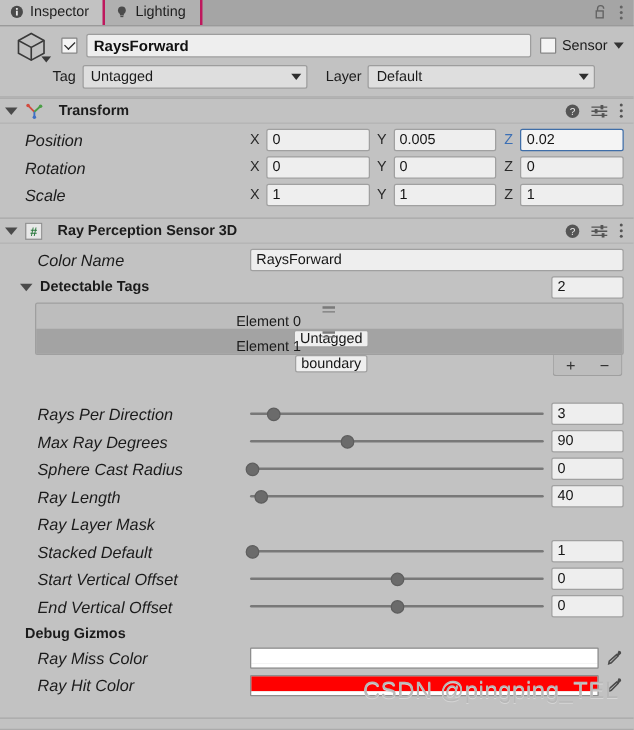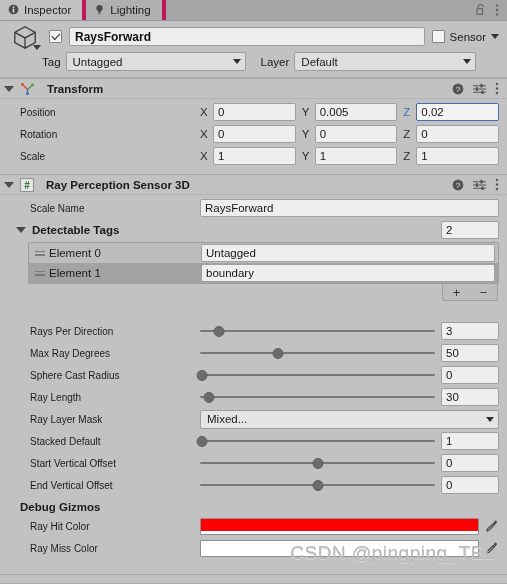--- a/index.html
+++ b/index.html
@@ -28,21 +28,21 @@
   }
   .tab {
     height: 21px;
     display: flex;
     align-items: center;
     gap: 5px;
     padding: 0 11px 0 8px;
     font-size: 11.5px;
     color: #1d1d1d;
     cursor: default;
-    border-right: 4px solid #be185d;
+    border-right: 2px solid #be185d;
   }
   .tab.active { background: #c2c2c2; }
   .tab.inactive { background: #b0b0b0; }
   .tabbar .spacer { flex: 1; }
   .tabtools {
     display: flex; align-items: center; gap: 9px;
     padding: 0 8px 0 0; height: 21px;
   }
 
   .ico { display: inline-block; line-height: 0; }
@@ -107,21 +107,21 @@
     border-right: 5px solid transparent;
     border-top: 6px solid #4a4a4a;
     flex: none; cursor: default;
   }
   .comp-title { font-weight: bold; font-size: 11.5px; margin-left: 12px; }
   .comp-tools { margin-left: auto; display: flex; align-items: center; gap: 9px; }
 
   .body { padding: 3px 8px 6px 8px; }
 
   .row { display: flex; align-items: center; height: 20px; margin-bottom: 2px; }
-  .row-label { width: 192px; font-size: 10px; color: #1b1b1b; padding-left: 12px; }
+  .row-label { width: 192px; font-size: 13px; color: #1b1b1b; padding-left: 12px; font-style: italic; }
   .row-label.indent2 { padding-left: 22px; }
 
   .field {
     height: 18px; background: #eeeeee;
     border: 1px solid #a0a0a0; border-radius: 2px;
     display: flex; align-items: center; padding: 0 4px;
     font-size: 11.5px; color: #151515; cursor: text;
   }
   .field.focused { border: 1.6px solid #3f6ea8; background: #f4f4f4; }
 
@@ -145,20 +145,21 @@
 
   
   .list-box {
     margin: 1px 0 0 20px;
     border: 1px solid #9f9f9f; border-radius: 2px;
     background: #bdbdbd;
   }
   .list-row {
     display: flex; align-items: center; height: 20px;
     padding: 0 3px 0 6px;
+    flex-direction: column;
   }
   .list-row.sel { background: #a3a3a3; }
   .drag-handle { width: 14px; display:flex; align-items:center; }
   .drag-handle .bars { width: 10px; }
   .drag-handle .bars i { display:block; height: 1.5px; background: #7a7a7a; margin: 2px 0; }
   .elem-label { width: 152px; font-size: 11.5px; }
   .list-row .field { flex: 1; background: #efefef; }
 
   .list-footer { display: flex; justify-content: flex-end; margin: 0 0 0 20px; }
   .pm-box {
@@ -430,21 +431,21 @@
               <circle cx="2" cy="6.5" r="1.2" fill="#555"></circle>
               <circle cx="2" cy="11" r="1.2" fill="#555"></circle>
             </svg>
         </span>
       </span>
     </div>
 
     <div class="body">
 
       <div class="row">
-        <span class="row-label indent2">Scale Name</span>
+        <span class="row-label indent2">Color Name</span>
         <div class="field" style="flex:1">
           <span>RaysForward</span>
         </div>
       </div>
 
       <div class="row">
         <span class="foldout" style="margin-left:8px;border-top-color:#4a4a4a"></span>
         <span style="font-weight:bold;font-size:11.5px;flex:1">Detectable Tags</span>
         <div class="field num-field">
           <span>2</span>
@@ -495,21 +496,21 @@
           </div>
       </div>
 
       <div class="row">
         <span class="row-label indent2">Max Ray Degrees</span>
         <div class="slider">
             <span class="track"></span>
             <span class="knob" style="left:33%"></span>
           </div>
         <div class="field num-field">
-            <span>50</span>
+            <span>90</span>
           </div>
       </div>
 
       <div class="row">
         <span class="row-label indent2">Sphere Cast Radius</span>
         <div class="slider">
             <span class="track"></span>
             <span class="knob" style="left:1%"></span>
           </div>
         <div class="field num-field">
@@ -517,30 +518,26 @@
           </div>
       </div>
 
       <div class="row">
         <span class="row-label indent2">Ray Length</span>
         <div class="slider">
             <span class="track"></span>
             <span class="knob" style="left:4%"></span>
           </div>
         <div class="field num-field">
-            <span>30</span>
+            <span>40</span>
           </div>
       </div>
 
       <div class="row">
         <span class="row-label indent2">Ray Layer Mask</span>
-        <div class="dropdown" style="flex:1;background:#e4e4e4">
-          <span>Mixed...</span>
-          <span class="caret-dn"></span>
-        </div>
       </div>
 
       <div class="row">
         <span class="row-label indent2">Stacked Default</span>
         <div class="slider">
             <span class="track"></span>
             <span class="knob" style="left:1%"></span>
           </div>
         <div class="field num-field">
             <span>1</span>
@@ -565,40 +562,40 @@
             <span class="knob" style="left:50%"></span>
           </div>
         <div class="field num-field">
             <span>0</span>
           </div>
       </div>
 
       <div class="section-title">Debug Gizmos</div>
 
       <div class="row">
-        <span class="row-label indent2">Ray Hit Color</span>
+        <span class="row-label indent2">Ray Miss Color</span>
         <div class="color-wrap">
           <div class="color-swatch">
-            <span class="main" id="hit-main" style="background: rgb(255, 0, 0);"></span>
+            <span class="main" id="miss-main" style="background: rgb(255, 255, 255);"></span>
               <span class="alpha"></span>
           </div>
           <span class="picker">
             <svg width="14" height="14" viewBox="0 0 14 14">
                 <path d="M10.8 1.6 a1.8 1.8 0 0 1 2.1 2.1 L10.6 6 l-1.1-1.1 Z" fill="#4a4a4a"></path>
                 <path d="M9.3 4.7 L10.4 5.8 L5 11.2 L3 12 L3.4 10 Z" fill="none" stroke="#4a4a4a" stroke-width="1.2"></path>
               </svg>
           </span>
         </div>
       </div>
 
       <div class="row">
-        <span class="row-label indent2">Ray Miss Color</span>
+        <span class="row-label indent2">Ray Hit Color</span>
         <div class="color-wrap">
           <div class="color-swatch">
-            <span class="main" id="miss-main" style="background: rgb(255, 255, 255);"></span>
+            <span class="main" id="hit-main" style="background: rgb(255, 0, 0);"></span>
               <span class="alpha"></span>
           </div>
           <span class="picker">
             <svg width="14" height="14" viewBox="0 0 14 14">
                 <path d="M10.8 1.6 a1.8 1.8 0 0 1 2.1 2.1 L10.6 6 l-1.1-1.1 Z" fill="#4a4a4a"></path>
                 <path d="M9.3 4.7 L10.4 5.8 L5 11.2 L3 12 L3.4 10 Z" fill="none" stroke="#4a4a4a" stroke-width="1.2"></path>
               </svg>
           </span>
         </div>
       </div>

